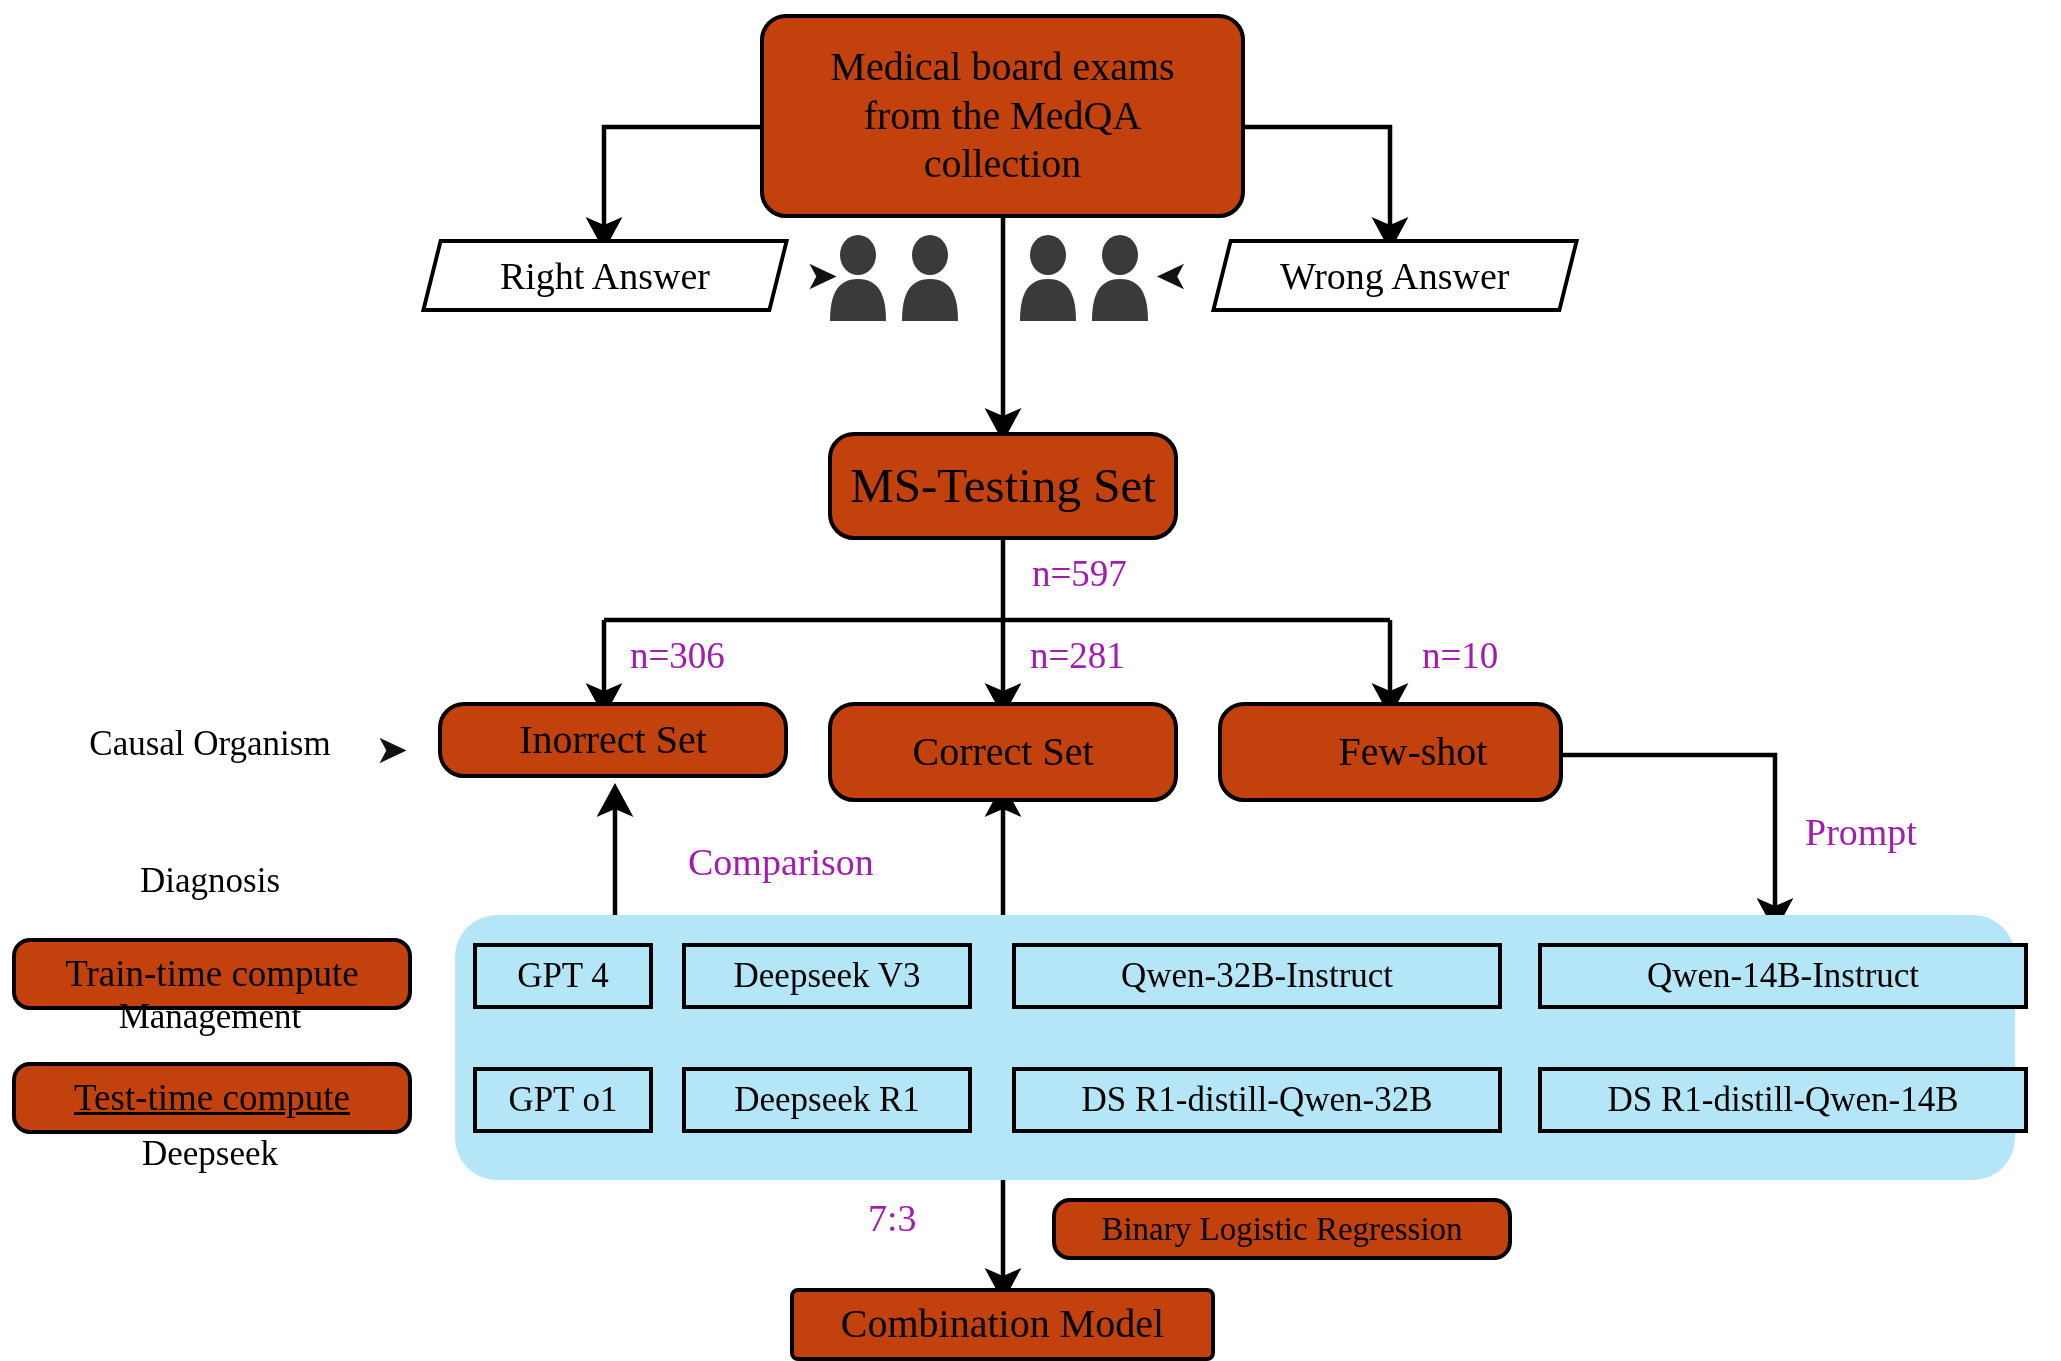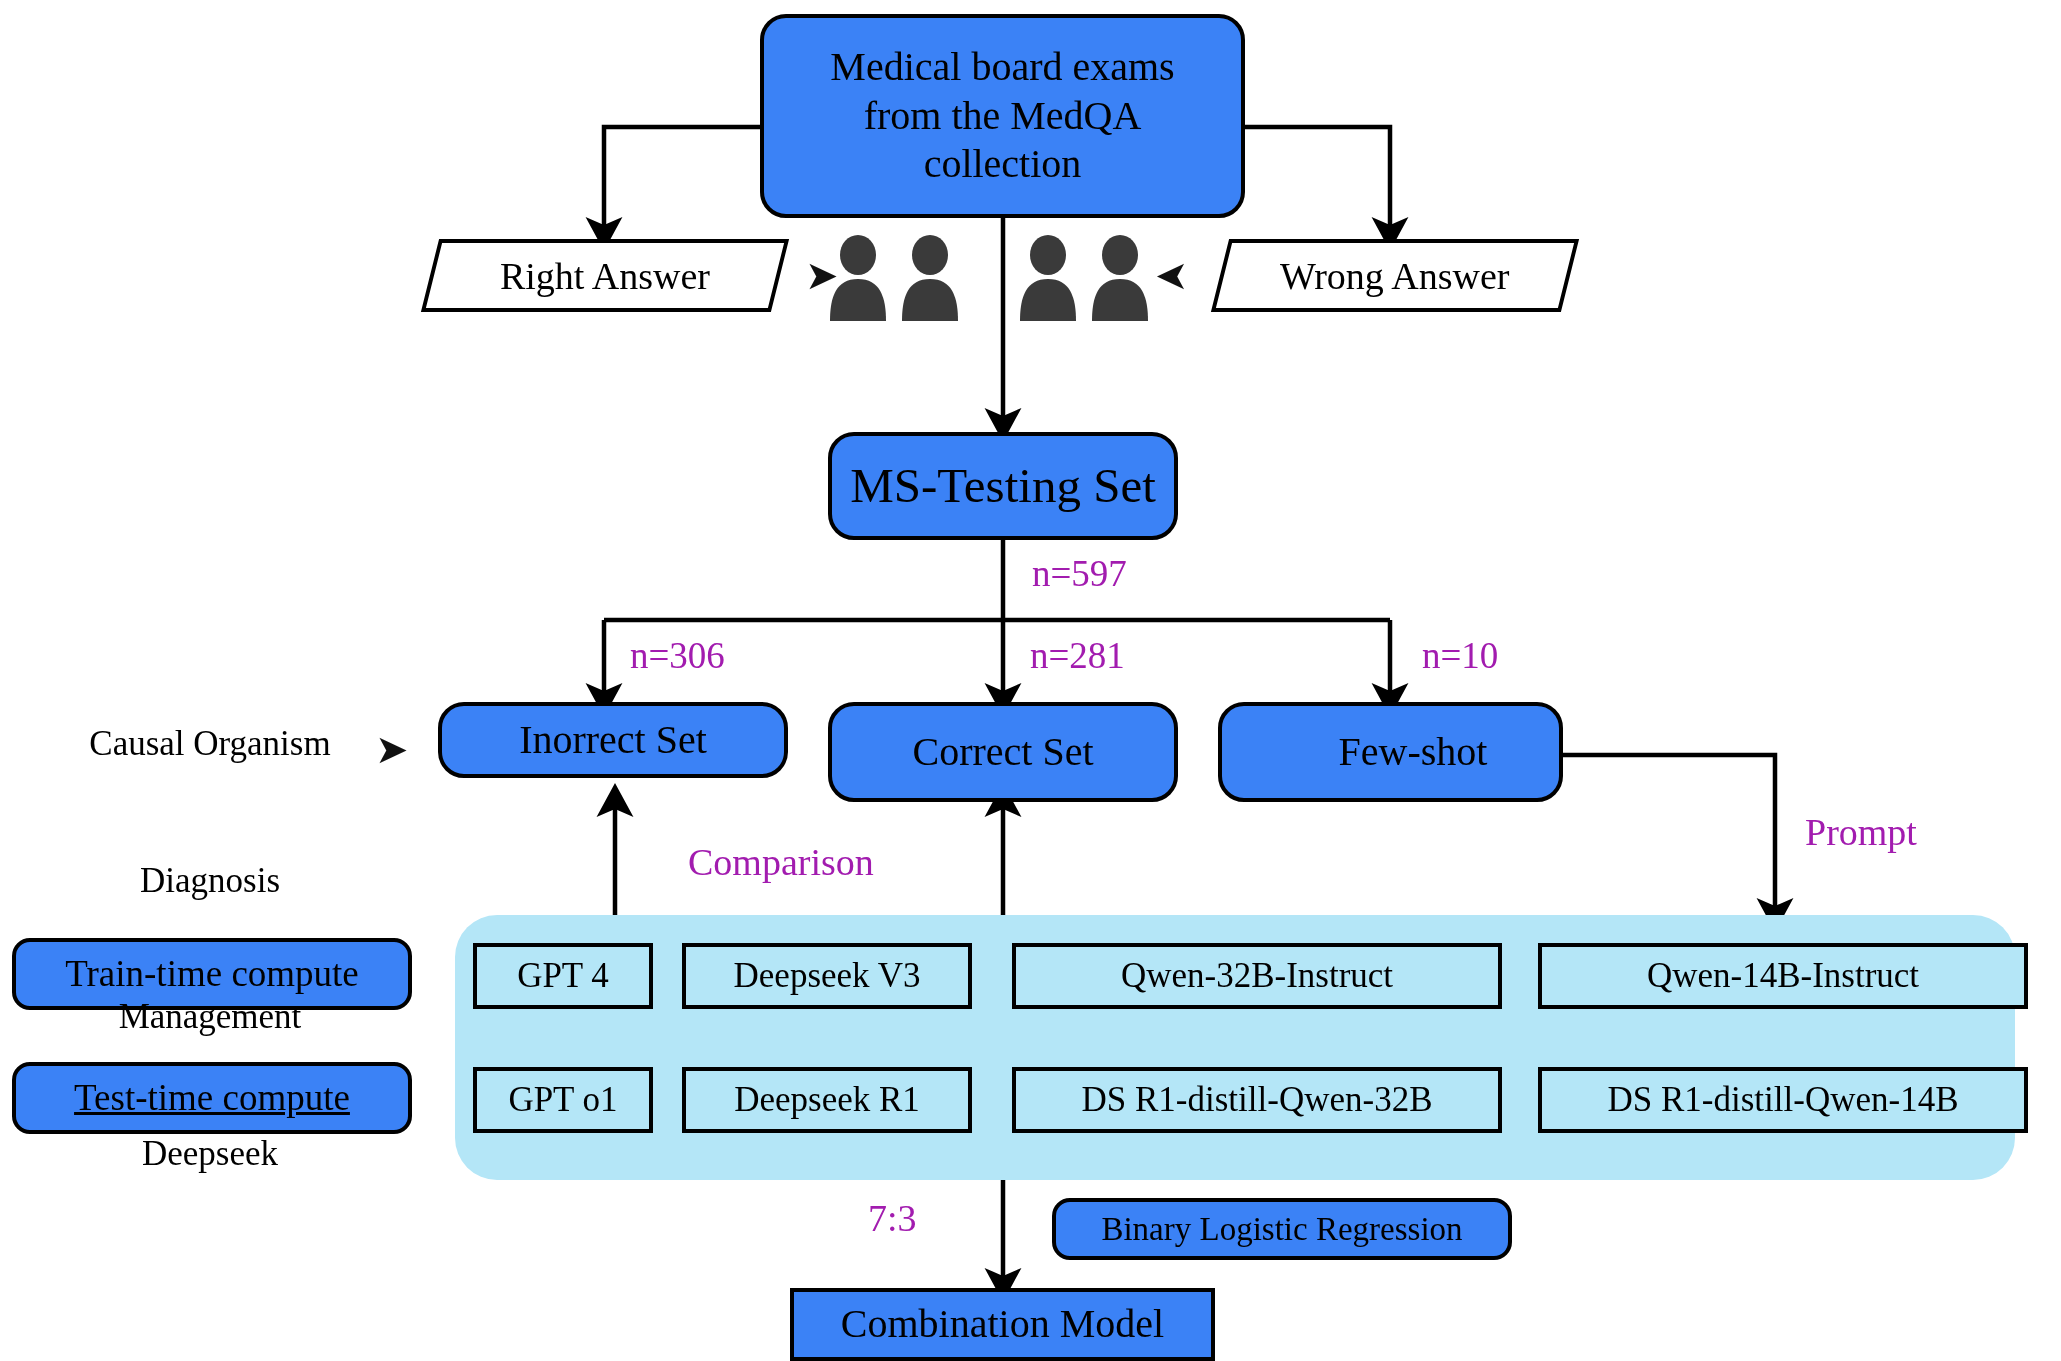--- a/index.html
+++ b/index.html
@@ -27,28 +27,28 @@
     height: 1361px;
     pointer-events: none;
   }
   .node {
     position: absolute;
     box-sizing: border-box;
     display: flex;
     align-items: center;
     justify-content: center;
     text-align: center;
-    background: #3b82f6;
+    background: #c2410c;
     border: 4px solid #000000;
     line-height: 1.22;
     z-index: 3;
   }
   .rounded   { border-radius: 26px; }
   .rounded-s { border-radius: 18px; }
-  .sharp     { border-radius: 0; }
+  .sharp     { border-radius: 8px; }
   .model-box {
     position: absolute;
     box-sizing: border-box;
     display: flex;
     align-items: center;
     justify-content: center;
     text-align: center;
     background: #b4e6f7;
     border: 4px solid #000000;
     border-radius: 0;

